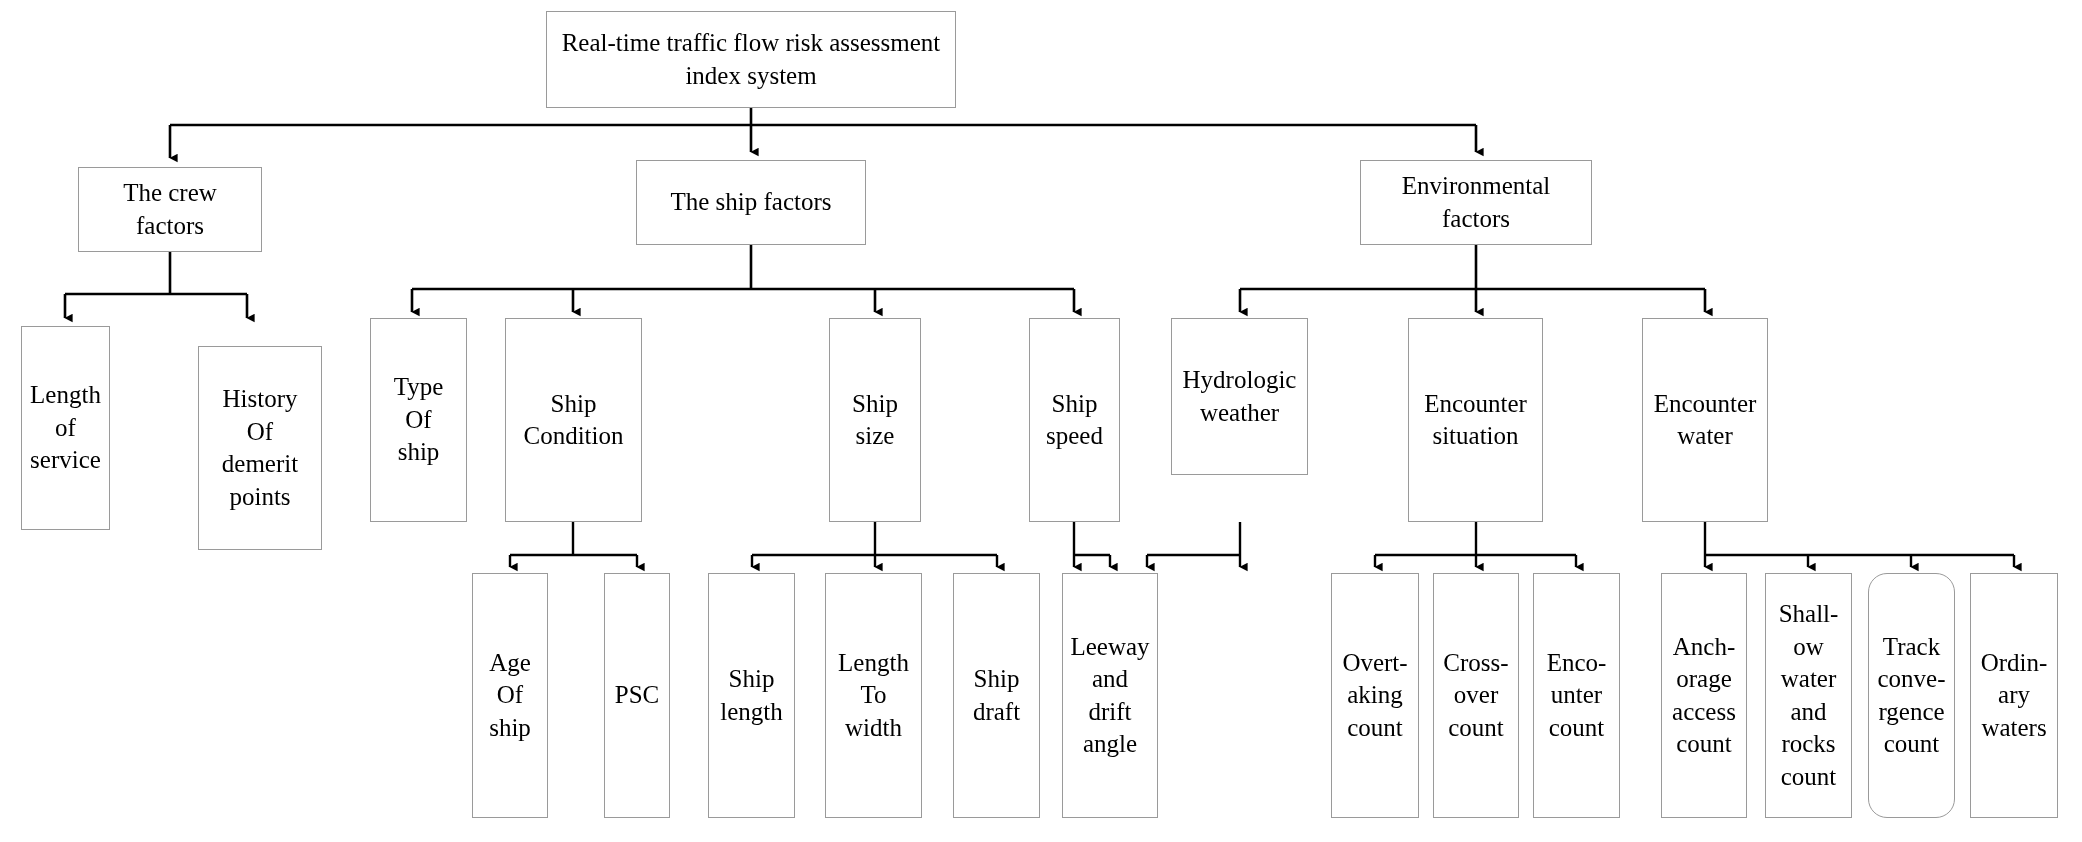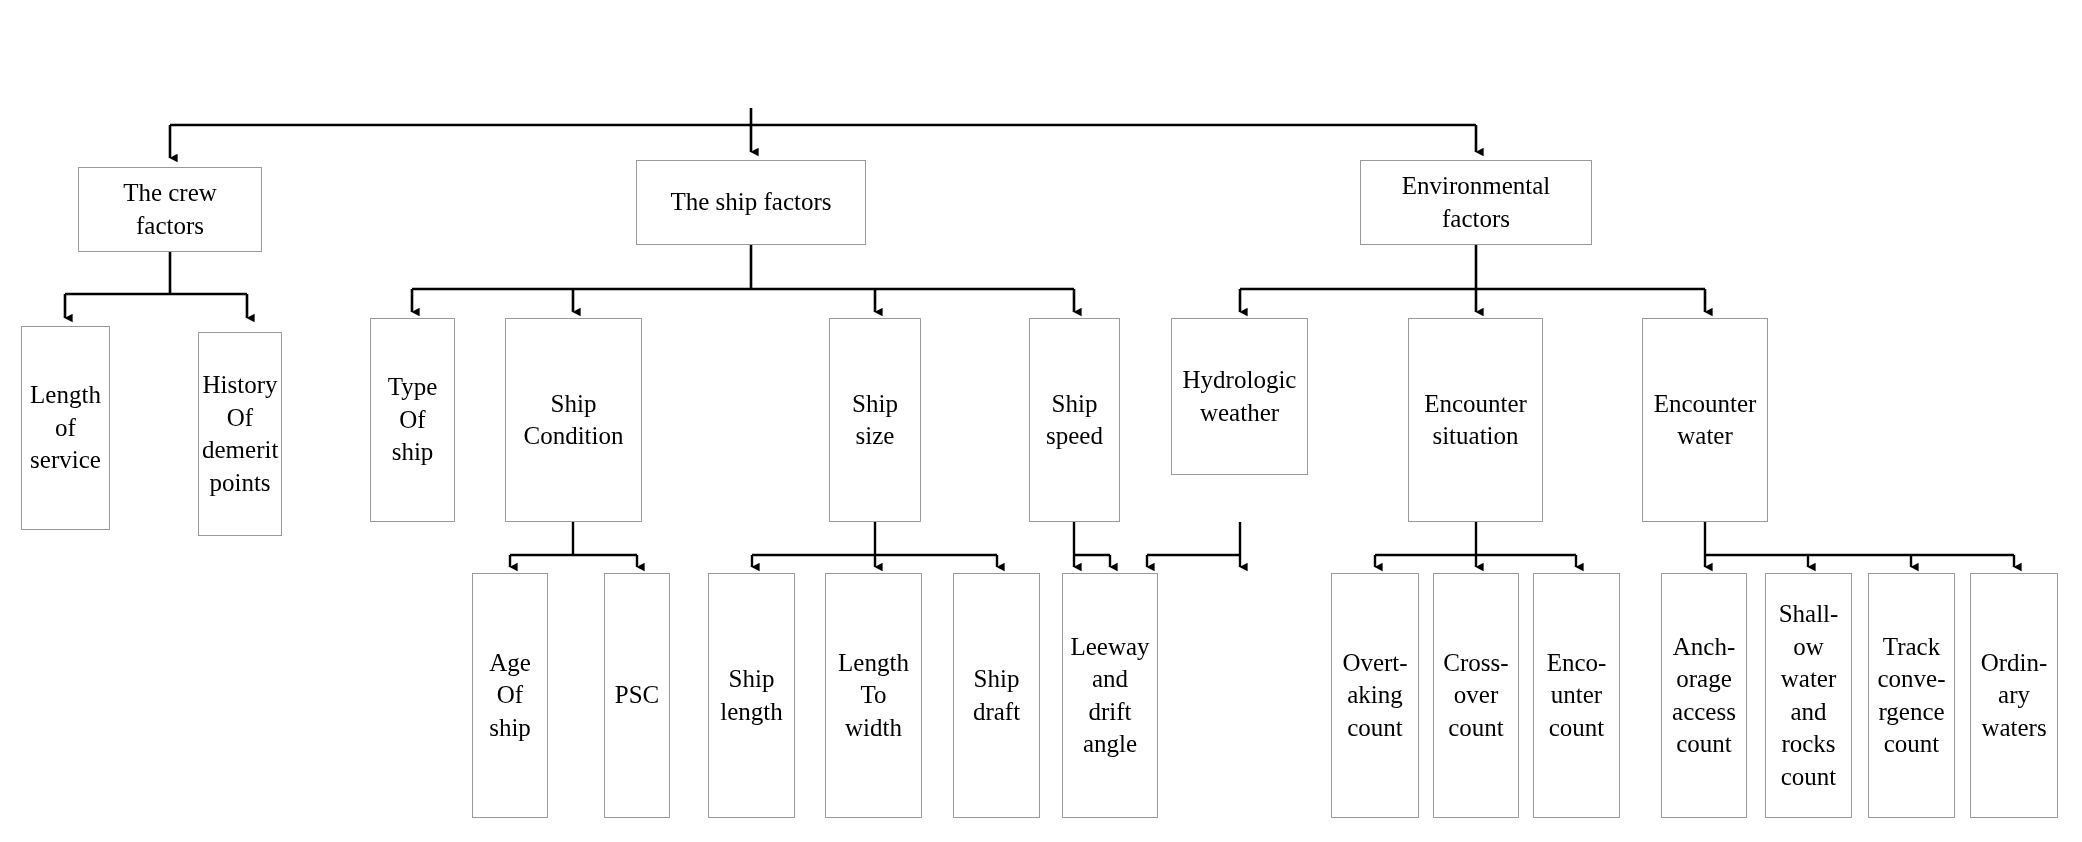--- a/index.html
+++ b/index.html
@@ -134,20 +134,24 @@
     <g stroke="#000000" stroke-width="2.4" fill="none">
       <line x1="1705" y1="522" x2="1705" y2="555"></line>
       <line x1="1705" y1="555" x2="2014" y2="555"></line>
       <line x1="1705" y1="555" x2="1705" y2="567" marker-end="url(#arrowhead)"></line>
       <line x1="1808" y1="555" x2="1808" y2="567" marker-end="url(#arrowhead)"></line>
       <line x1="1911" y1="555" x2="1911" y2="567" marker-end="url(#arrowhead)"></line>
       <line x1="2014" y1="555" x2="2014" y2="567" marker-end="url(#arrowhead)"></line>
     </g>
   </svg>
 
+  <div class="node" style="left:546px; top:11px; width:410px; height:97px; font-size:25px;">
+    <span class="node-label">Real-time traffic flow risk assessment
+index system</span>
+  </div>
 
   <div class="node" style="left:78px; top:167px; width:184px; height:85px;">
     <span class="node-label">The crew
 factors</span>
   </div>
 
   <div class="node" style="left:636px; top:160px; width:230px; height:85px;">
     <span class="node-label">The ship factors</span>
   </div>
 
@@ -155,28 +159,28 @@
     <span class="node-label">Environmental
 factors</span>
   </div>
 
   <div class="node" style="left:21px; top:326px; width:89px; height:204px;">
     <span class="node-label">Length
 of
 service</span>
   </div>
 
-  <div class="node" style="left:198px; top:332px; width:84px; height:204px;">
+  <div class="node" style="left:198px; top:346px; width:124px; height:204px;">
     <span class="node-label">History
 Of
 demerit
 points</span>
   </div>
 
-  <div class="node" style="left:370px; top:318px; width:85px; height:204px;">
+  <div class="node" style="left:370px; top:318px; width:97px; height:204px;">
     <span class="node-label">Type
 Of
 ship</span>
   </div>
 
   <div class="node" style="left:505px; top:318px; width:137px; height:204px;">
     <span class="node-label">Ship
 Condition</span>
   </div>
 
@@ -266,21 +270,21 @@
 
   <div class="node" style="left:1765px; top:573px; width:87px; height:245px;">
     <span class="node-label">Shall-
 ow
 water
 and
 rocks
 count</span>
   </div>
 
-  <div class="node" style="left:1868px; top:573px; width:87px; height:245px;">
+  <div class="node" style="left:1868px; top:573px; width:87px; height:245px;border-radius:19px;">
     <span class="node-label">Track
 conve-
 rgence
 count</span>
   </div>
 
   <div class="node" style="left:1970px; top:573px; width:88px; height:245px;">
     <span class="node-label">Ordin-
 ary
 waters</span>

